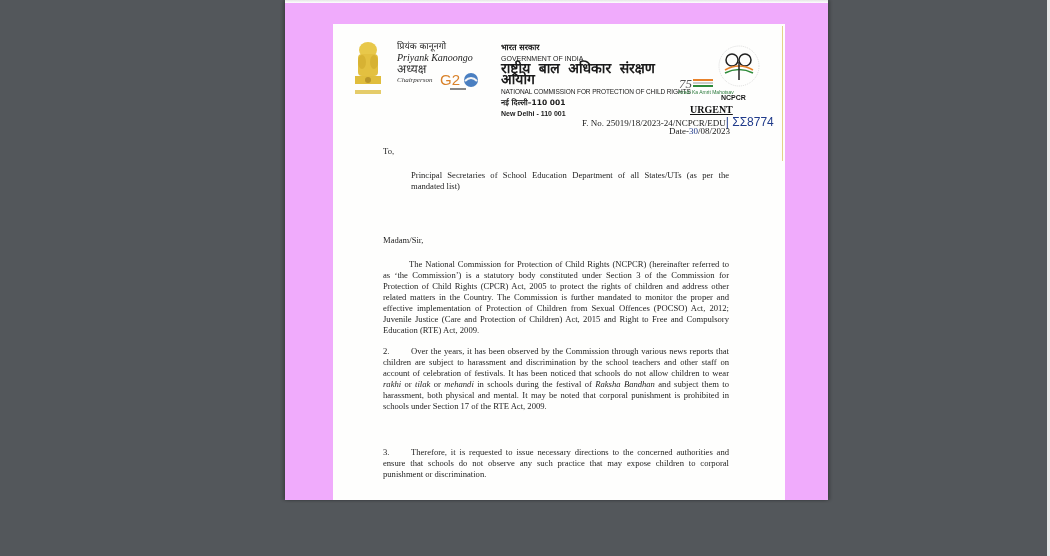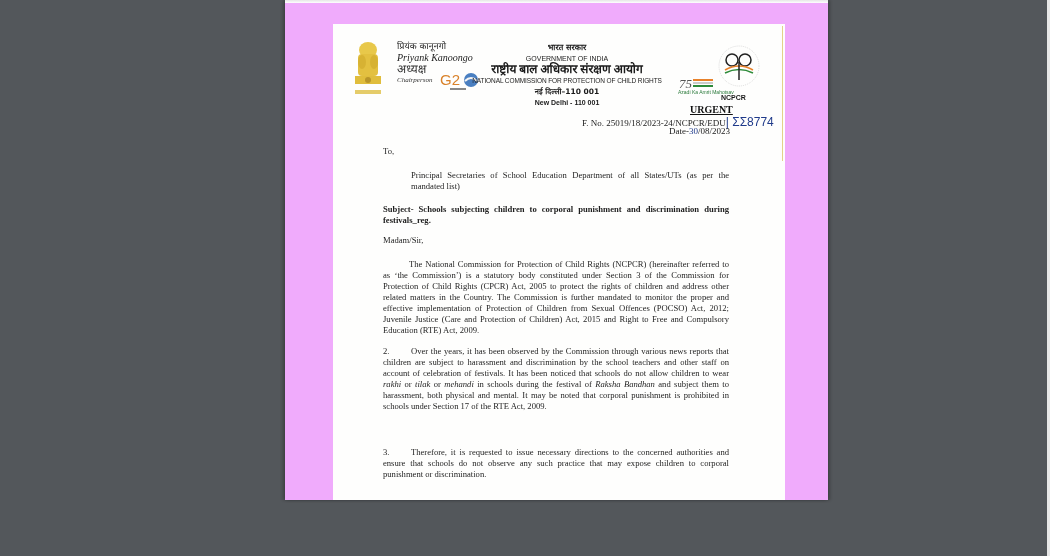--- a/index.html
+++ b/index.html
@@ -38,26 +38,26 @@
   }
   .chair-block { position:absolute; left:112px; top:40px; }
   .chair-hindi-name { font-family:"DejaVu Sans", sans-serif; font-size:9px; color:#222; line-height:12px; }
   .chair-eng-name { font-style:italic; font-size:10px; color:#222; line-height:12px; }
   .chair-hindi-title { font-family:"DejaVu Sans", sans-serif; font-size:12px; color:#333; line-height:11px; }
   .chair-eng-title { font-style:italic; font-size:7px; color:#333; line-height:10px; }
   .g20-logo {
     position:absolute; left:155px; top:71px; width:42px; height:22px;
   }
   .center-head {
-    position:absolute; left:184px; top:42px; width:196px; text-align:center;
+    position:absolute; left:216px; top:42px; width:196px; 
     font-family:"Liberation Sans", sans-serif; color:#1a1a1a;
   }
   .center-head .l1 { font-family:"DejaVu Sans", sans-serif; font-size:8px; font-weight:bold; line-height:11px; }
   .center-head .l2 { font-size:7px; line-height:11px; }
-  .center-head .l3 { font-family:Liberation Serif, serif; font-size:12px; font-weight:bold; line-height:11px; }
+  .center-head .l3 { font-family:Liberation Mono, monospace; font-size:14px; font-weight:bold; line-height:11px; }
   .center-head .l4 { font-size:6.5px; line-height:11px; white-space:nowrap; letter-spacing:-0.1px; }
   .center-head .l5 { font-family:"DejaVu Sans", sans-serif; font-size:7.5px; font-weight:bold; line-height:11px; }
   .center-head .l6 { font-size:7px; font-weight:bold; line-height:11px; }
   .azadi-logo { position:absolute; left:392px; top:76px; width:40px; height:24px; }
   .azadi-text { position:absolute; left:393px; top:90px; font-family:"Liberation Sans", sans-serif; font-size:5px; color:#2a7a3a; line-height:5px; }
   .ncpcr-logo { position:absolute; left:428px; top:42px; width:52px; height:48px; }
   .ncpcr-text { position:absolute; left:436px; top:94px; font-family:"Liberation Sans", sans-serif; font-size:7px; font-weight:bold; color:#1a1a1a; }
   .urgent {
     position:absolute; left:405px; top:104px; font-size:10px; font-weight:bold;
     text-decoration:underline; color:#111;
@@ -150,21 +150,20 @@
   <div class="urgent">URGENT</div>
   <div class="fileno">
     <span>F. No. 25019/18/2023-24/NCPCR/EDU</span><span class="hand">| ΣΣ8774</span>
   </div>
   <div class="dateline">
     <span>Date-</span><span class="hand">30</span><span>/08/2023</span>
   </div>
 
   <div class="txt to-line">To,</div>
   <div class="txt recipient">Principal Secretaries of School Education Department of all States/UTs (as per the mandated list)</div>
-  <div class="txt subject">Subject- Schools subjecting children to corporal punishment and discrimination during festivals_reg.</div>
   <div class="txt salutation">Madam/Sir,</div>
   <div class="txt para1">The National Commission for Protection of Child Rights (NCPCR) (hereinafter referred to as ‘the Commission’) is a statutory body constituted under Section 3 of the Commission for Protection of Child Rights (CPCR) Act, 2005 to protect the rights of children and address other related matters in the Country. The Commission is further mandated to monitor the proper and effective implementation of Protection of Children from Sexual Offences (POCSO) Act, 2012; Juvenile Justice (Care and Protection of Children) Act, 2015 and Right to Free and Compulsory Education (RTE) Act, 2009.</div>
 
   <div class="txt para2">
     <span class="para-num">2.</span><span>Over the years, it has been observed by the Commission through various news reports that children are subject to harassment and discrimination by the school teachers and other staff on account of celebration of festivals. It has been noticed that schools do not allow children to wear </span><i>rakhi</i><span> or </span><i>tilak</i><span> or </span><i>mehandi</i><span> in schools during the festival of </span><i>Raksha Bandhan</i><span> and subject them to harassment, both physical and mental. It may be noted that corporal punishment is prohibited in schools under Section 17 of the RTE Act, 2009.</span>
   </div>
 
   <div class="txt para3">
     <span class="para-num">3.</span><span>Therefore, it is requested to issue necessary directions to the concerned authorities and ensure that schools do not observe any such practice that may expose children to corporal punishment or discrimination.</span>
   </div>

